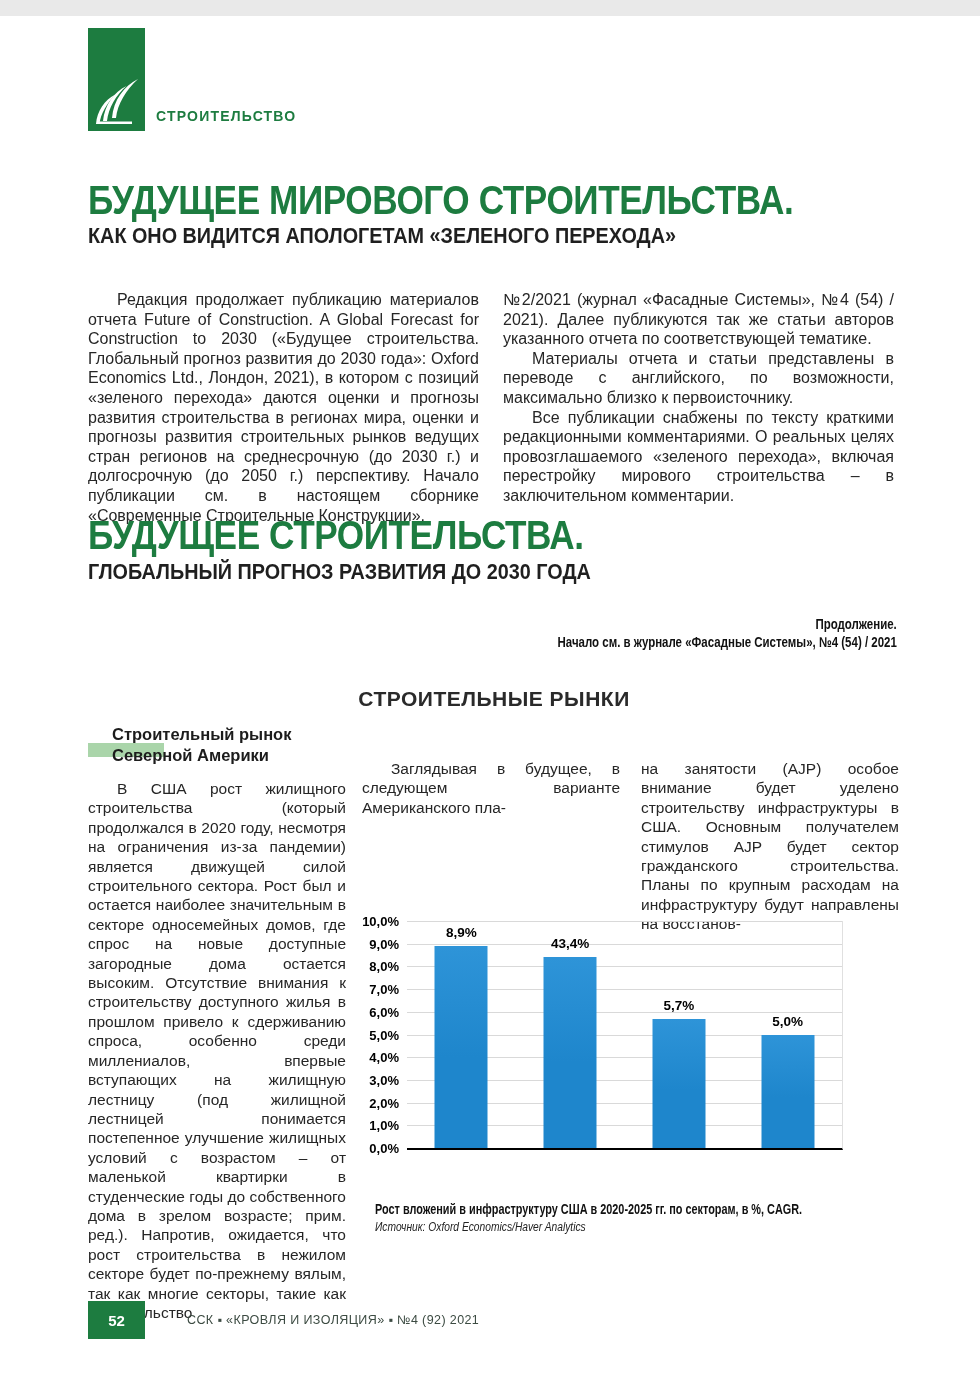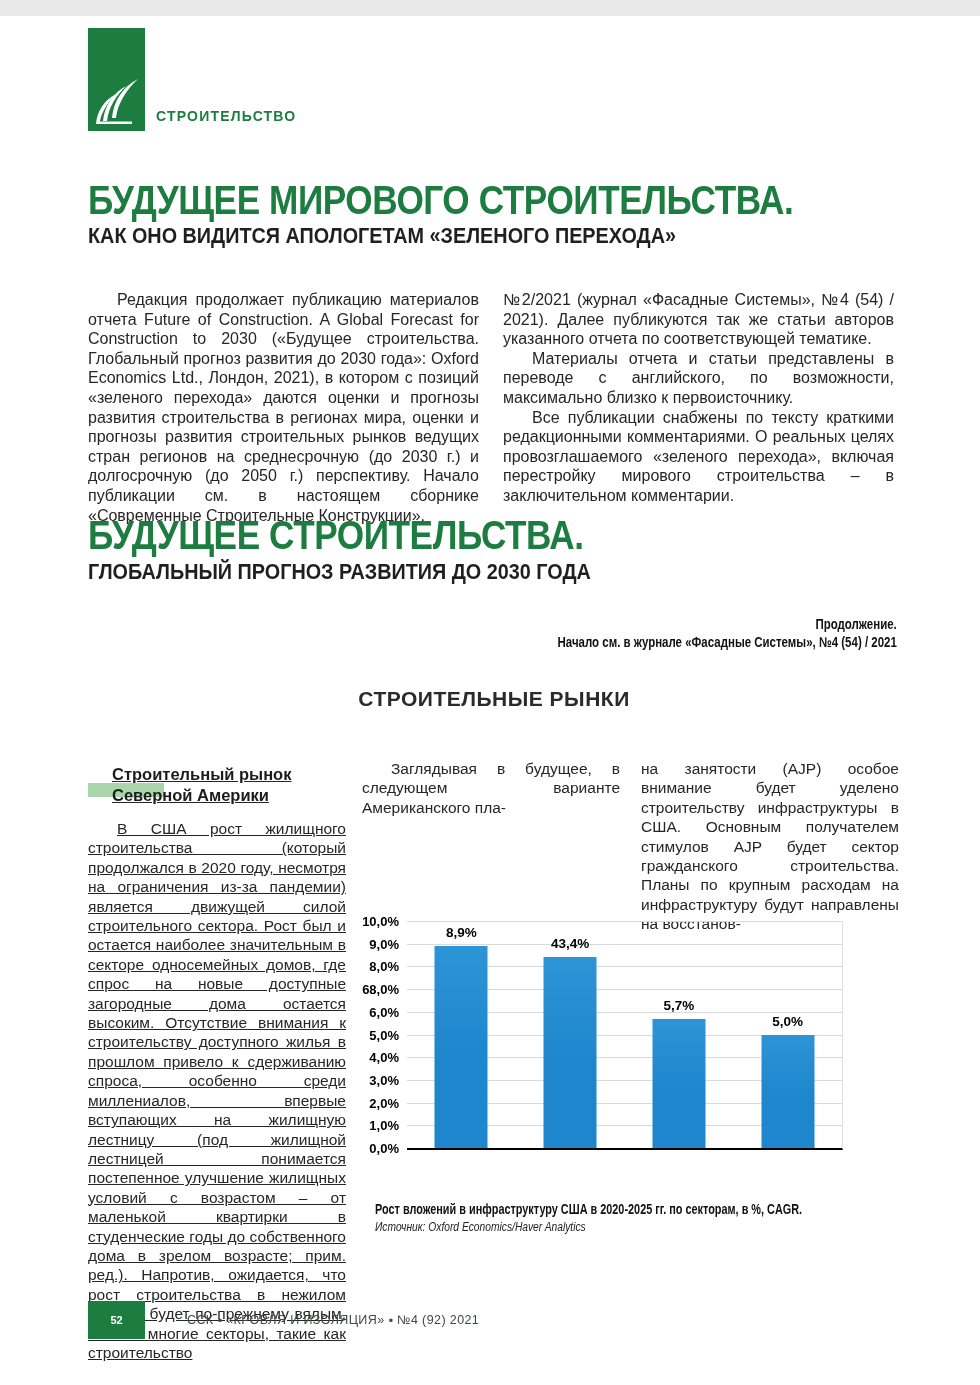--- a/index.html
+++ b/index.html
@@ -46,21 +46,21 @@
     transform:scaleX(0.82); transform-origin:100% 0;
   }
   
   .section-heading {
     position:absolute; left:88px; top:671px; width:812px; text-align:center;
     font-size:21px; font-weight:700; letter-spacing:0.5px; color:#2a2a2a;
   }
   
   .bcol { position:absolute; width:258px; font-size:15.5px; line-height:19.4px; text-align:justify; }
   .bcol p { margin:0; }
-  .col1 { left:88px;  top:748px;text-decoration:underline; }
+  .col1 { left:88px;  top:708px; }
   .col2 { left:362px; top:743px; }
   .col3 { left:641px; top:743px; }
   .col2 .p2 { margin-top:0; }
   .subhead { position:relative; padding-left:24px; font-size:16.5px; line-height:21px; font-weight:700; color:#1c1c1c; text-align:left; }
   .subhead-highlight { position:absolute; left:0; top:19px; width:76px; height:14px; background:#aad5aa; }
   .subhead span { position:relative; display:block; }
   .col1 .body { margin-top:13px; }
   
   .chart { position:absolute; left:358px; top:896px; width:486px; height:290px; --bar:#1e86cc; }
   .plot {
@@ -86,21 +86,21 @@
     font-size:14.5px; font-weight:700; color:#111; white-space:nowrap;
     transform:scaleX(0.75); transform-origin:0 0;
   }
   .cap-source {
     margin-top:3px; font-size:12.5px; font-style:italic; color:#222; white-space:nowrap;
     transform:scaleX(0.82); transform-origin:0 0;
   }
   
   .pagenum {
     position:absolute; left:88px; top:1285px; width:57px; height:38px;
-    background:#1d7c40; color:#fff; font-size:11px; font-weight:700;
+    background:#1d7c40; color:#fff; font-size:15px; font-weight:700;
     display:flex; align-items:center; justify-content:center;
   }
   .footerline {
     position:absolute; left:187px; top:1297px;
     font-size:12.5px; letter-spacing:0.4px; color:#3c4b42;
   }
 </style>
 </head>
 <body>
 
@@ -159,21 +159,21 @@
 
   <div class="chart" style="--bar: #1e86cc;">
     <div class="plot">
         <div class="gridline" style="top: 0%;"></div>
         <div class="ytick" style="top: 0%;">10,0%</div>
         <div class="gridline" style="top: 10%;"></div>
         <div class="ytick" style="top: 10%;">9,0%</div>
         <div class="gridline" style="top: 20%;"></div>
         <div class="ytick" style="top: 20%;">8,0%</div>
         <div class="gridline" style="top: 30%;"></div>
-        <div class="ytick" style="top: 30%;">68,0%</div>
+        <div class="ytick" style="top: 30%;">7,0%</div>
         <div class="gridline" style="top: 40%;"></div>
         <div class="ytick" style="top: 40%;">6,0%</div>
         <div class="gridline" style="top: 50%;"></div>
         <div class="ytick" style="top: 50%;">5,0%</div>
         <div class="gridline" style="top: 60%;"></div>
         <div class="ytick" style="top: 60%;">4,0%</div>
         <div class="gridline" style="top: 70%;"></div>
         <div class="ytick" style="top: 70%;">3,0%</div>
         <div class="gridline" style="top: 80%;"></div>
         <div class="ytick" style="top: 80%;">2,0%</div>

